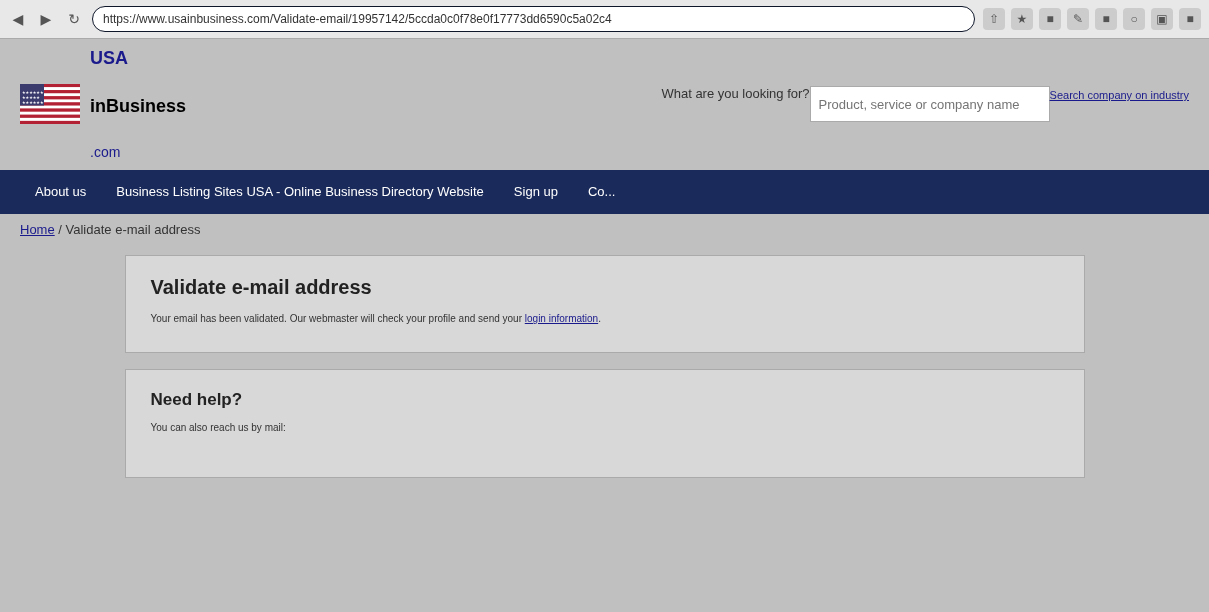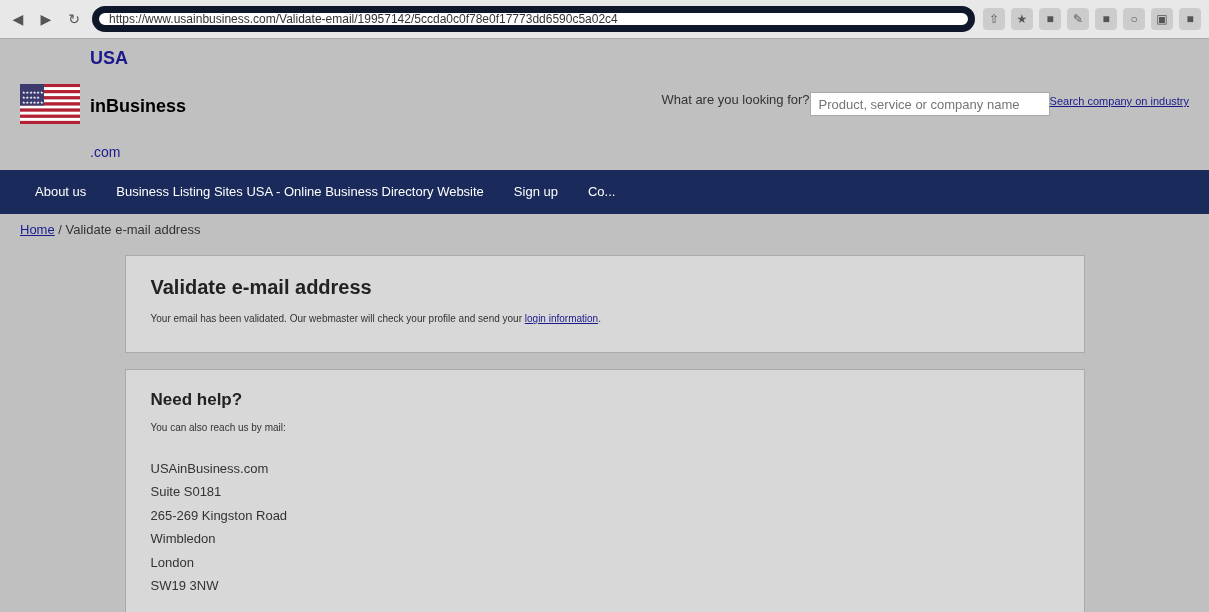--- a/index.html
+++ b/index.html
@@ -22,21 +22,21 @@
       background: none;
       border: none;
       cursor: pointer;
       font-size: 14px;
       color: #555;
       display: flex; align-items: center; justify-content: center;
     }
     .browser-url-bar {
       flex: 1;
       height: 26px;
-      border: 7px solid #0f172a;
+      border: 1px solid #0f172a;
       border-radius: 13px;
       padding: 0 10px;
       font-size: 12px;
       background: white;
       color: #333;
     }
     .browser-icons {
       display: flex; gap: 6px;
     }
     .browser-icon {
@@ -87,21 +87,21 @@
       display: flex;
       flex-direction: row;
     }
     .search-label {
       font-size: 13px;
       color: #333;
       margin-bottom: 4px;
     }
     .search-input {
       width: 240px;
-      height: 24px;
+      height: 36px;
       border: 1px solid #aaa;
       padding: 0 8px;
       font-size: 13px;
       background: white;
       color: #999;
     }
     .search-sub-link {
       font-size: 11px;
       color: #1a1a8c;
       text-decoration: underline;
@@ -261,24 +261,16 @@
       <h2>Validate e-mail address</h2>
       <p>
         <span>Your email has been validated. Our webmaster will check your profile and send your </span><a class="email-link">login information</a><span>.</span>
       </p>
     </div>
 
     <div class="content-box">
       <h3>Need help?</h3>
       <p>You can also reach us by mail:</p>
       <br>
-      <div class="address-block">
-        <div>USAinBusiness.com</div>
-        <div>Suite S0181</div>
-        <div>265-269 Kingston Road</div>
-        <div>Wimbledon</div>
-        <div>London</div>
-        <div>SW19 3NW</div>
-      </div>
     </div>
 
   </div>
 </div>
 
 </body></html>

